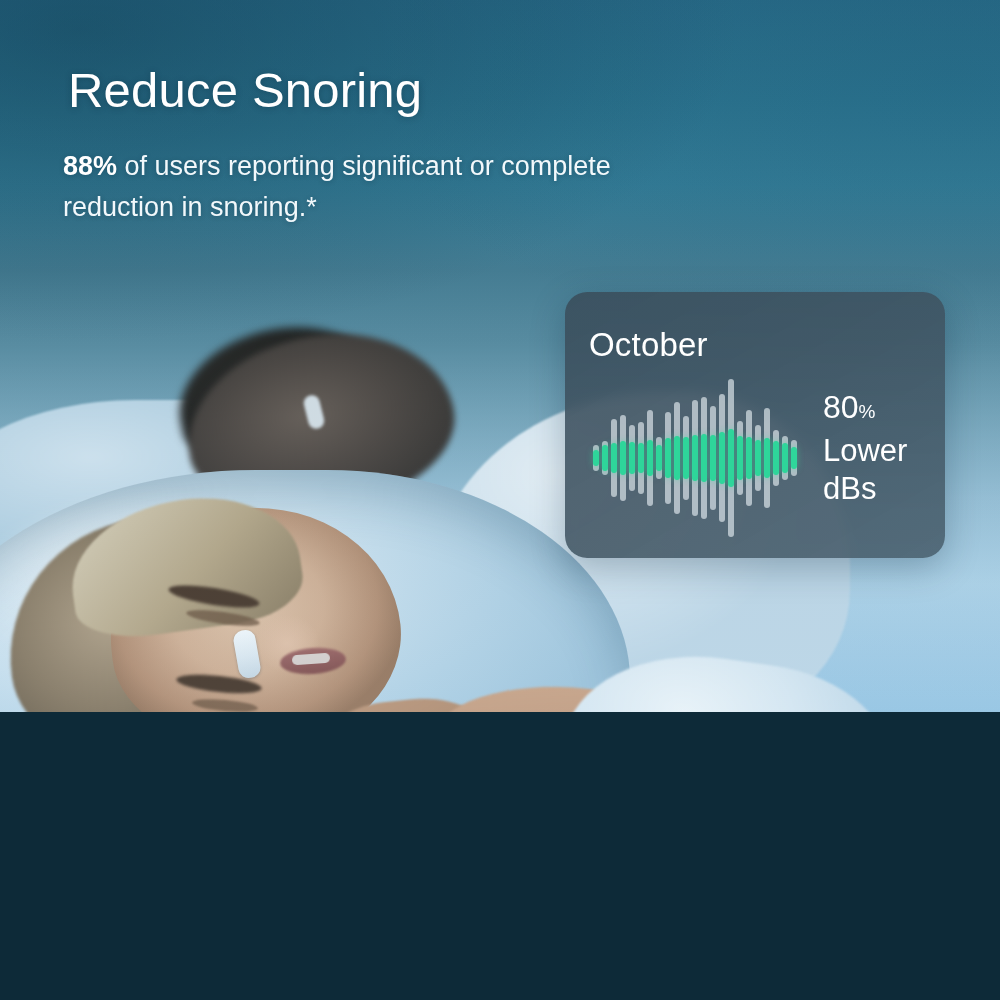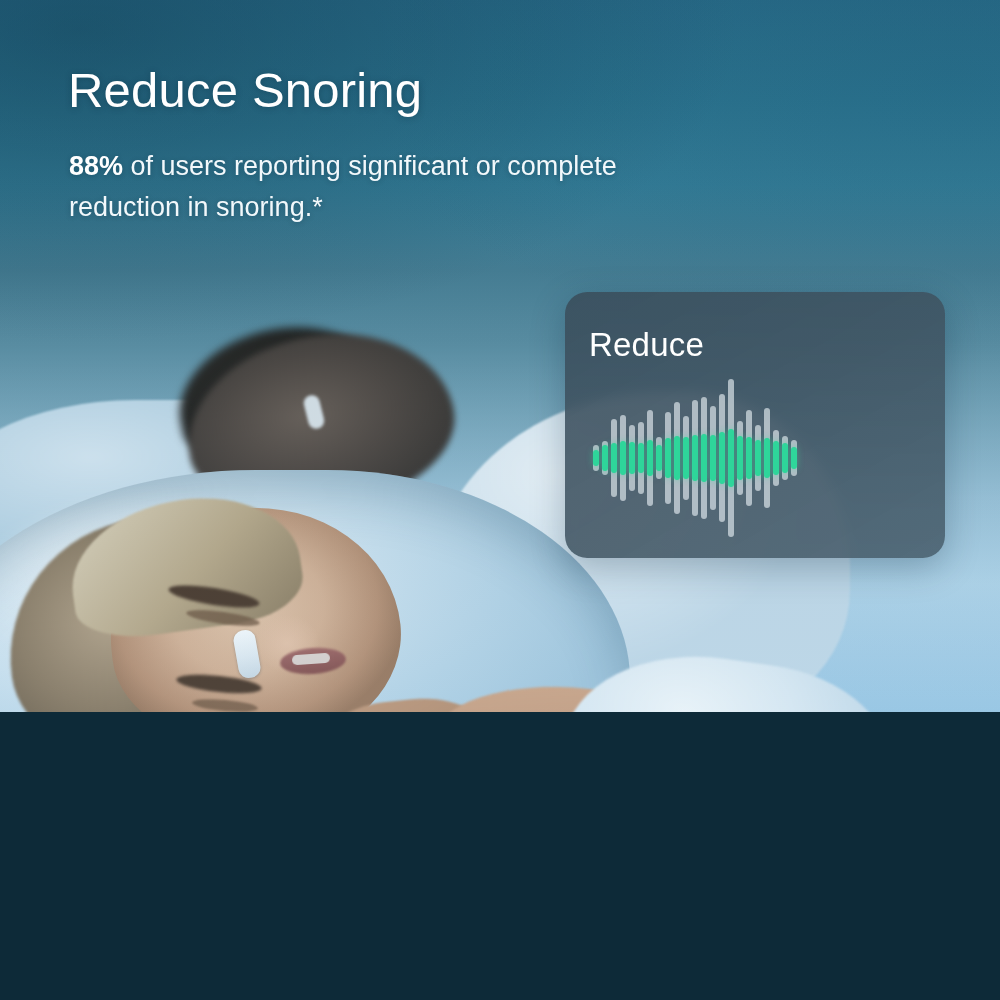--- a/index.html
+++ b/index.html
@@ -200,21 +200,21 @@
   }
 
   
   .headline{
     position:absolute;left:68px;top:62px;
     color:#ffffff;font-size:49px;font-weight:400;letter-spacing:.2px;
     text-shadow:0 1px 6px rgba(8,40,56,.35);
     white-space:nowrap;
   }
   .subhead{
-    position:absolute;left:69px;top:146px;width:620px;
+    position:absolute;left:63px;top:146px;width:620px;
     color:#f2f8fb;font-size:27px;line-height:41px;font-weight:400;
     text-shadow:0 1px 5px rgba(8,40,56,.3);
   }
   .subhead b{font-weight:700;color:#ffffff;}
 
   
   .card{
     position:absolute;left:565px;top:292px;width:380px;height:266px;
     border-radius:22px;
     background:linear-gradient(150deg, rgba(58,78,92,.90) 0%, rgba(62,82,96,.88) 45%, rgba(70,92,106,.86) 100%);
@@ -305,21 +305,21 @@
 
     <div class="photo-tint"></div>
   </div>
 
   <div class="headline">Reduce Snoring</div>
   <div class="subhead">
     <b>88%</b><span> of users reporting significant or complete reduction in snoring.*</span>
   </div>
 
   <div class="card">
-    <div class="card-title">Reduce</div>
+    <div class="card-title">October</div>
     <div class="wave" id="wave">
         <div class="bar" style="height: 26px; background: rgba(214, 223, 228, 0.72);">
           <div class="lit" style="height: 16px; top: 5px; background: rgb(47, 214, 155);"></div>
         </div>
         <div class="bar" style="height: 34px; background: rgba(214, 223, 228, 0.72);">
           <div class="lit" style="height: 26px; top: 4px; background: rgb(47, 214, 155);"></div>
         </div>
         <div class="bar" style="height: 78px; background: rgba(214, 223, 228, 0.72);">
           <div class="lit" style="height: 30px; top: 24px; background: rgb(47, 214, 155);"></div>
         </div>
@@ -377,20 +377,25 @@
         <div class="bar" style="height: 56px; background: rgba(214, 223, 228, 0.72);">
           <div class="lit" style="height: 34px; top: 11px; background: rgb(47, 214, 155);"></div>
         </div>
         <div class="bar" style="height: 44px; background: rgba(214, 223, 228, 0.72);">
           <div class="lit" style="height: 30px; top: 7px; background: rgb(47, 214, 155);"></div>
         </div>
         <div class="bar" style="height: 36px; background: rgba(214, 223, 228, 0.72);">
           <div class="lit" style="height: 22px; top: 7px; background: rgb(47, 214, 155);"></div>
         </div>
       </div>
+    <div class="metric">
+      <span class="num">80</span><span class="pct">%</span>
+      <span class="lbl">Lower</span>
+      <span class="lbl">dBs</span>
+    </div>
   </div>
 
   <div class="logo">
     <svg width="68" height="68" viewBox="0 0 68 68" aria-hidden="true">
       <circle cx="34" cy="28" r="12.5" fill="none" stroke="#ffffff" stroke-width="3"></circle>
       <path d="M12 40 Q22 34 34 40 Q46 46 56 40" fill="none" stroke="#ffffff" stroke-width="2.6" stroke-linecap="round"></path>
       <path d="M12 46 Q22 40 34 46 Q46 52 56 46" fill="none" stroke="#ffffff" stroke-width="2.6" stroke-linecap="round"></path>
       <path d="M13 53 L55 53" fill="none" stroke="#ffffff" stroke-width="3" stroke-linecap="round"></path>
     </svg>
   </div>

